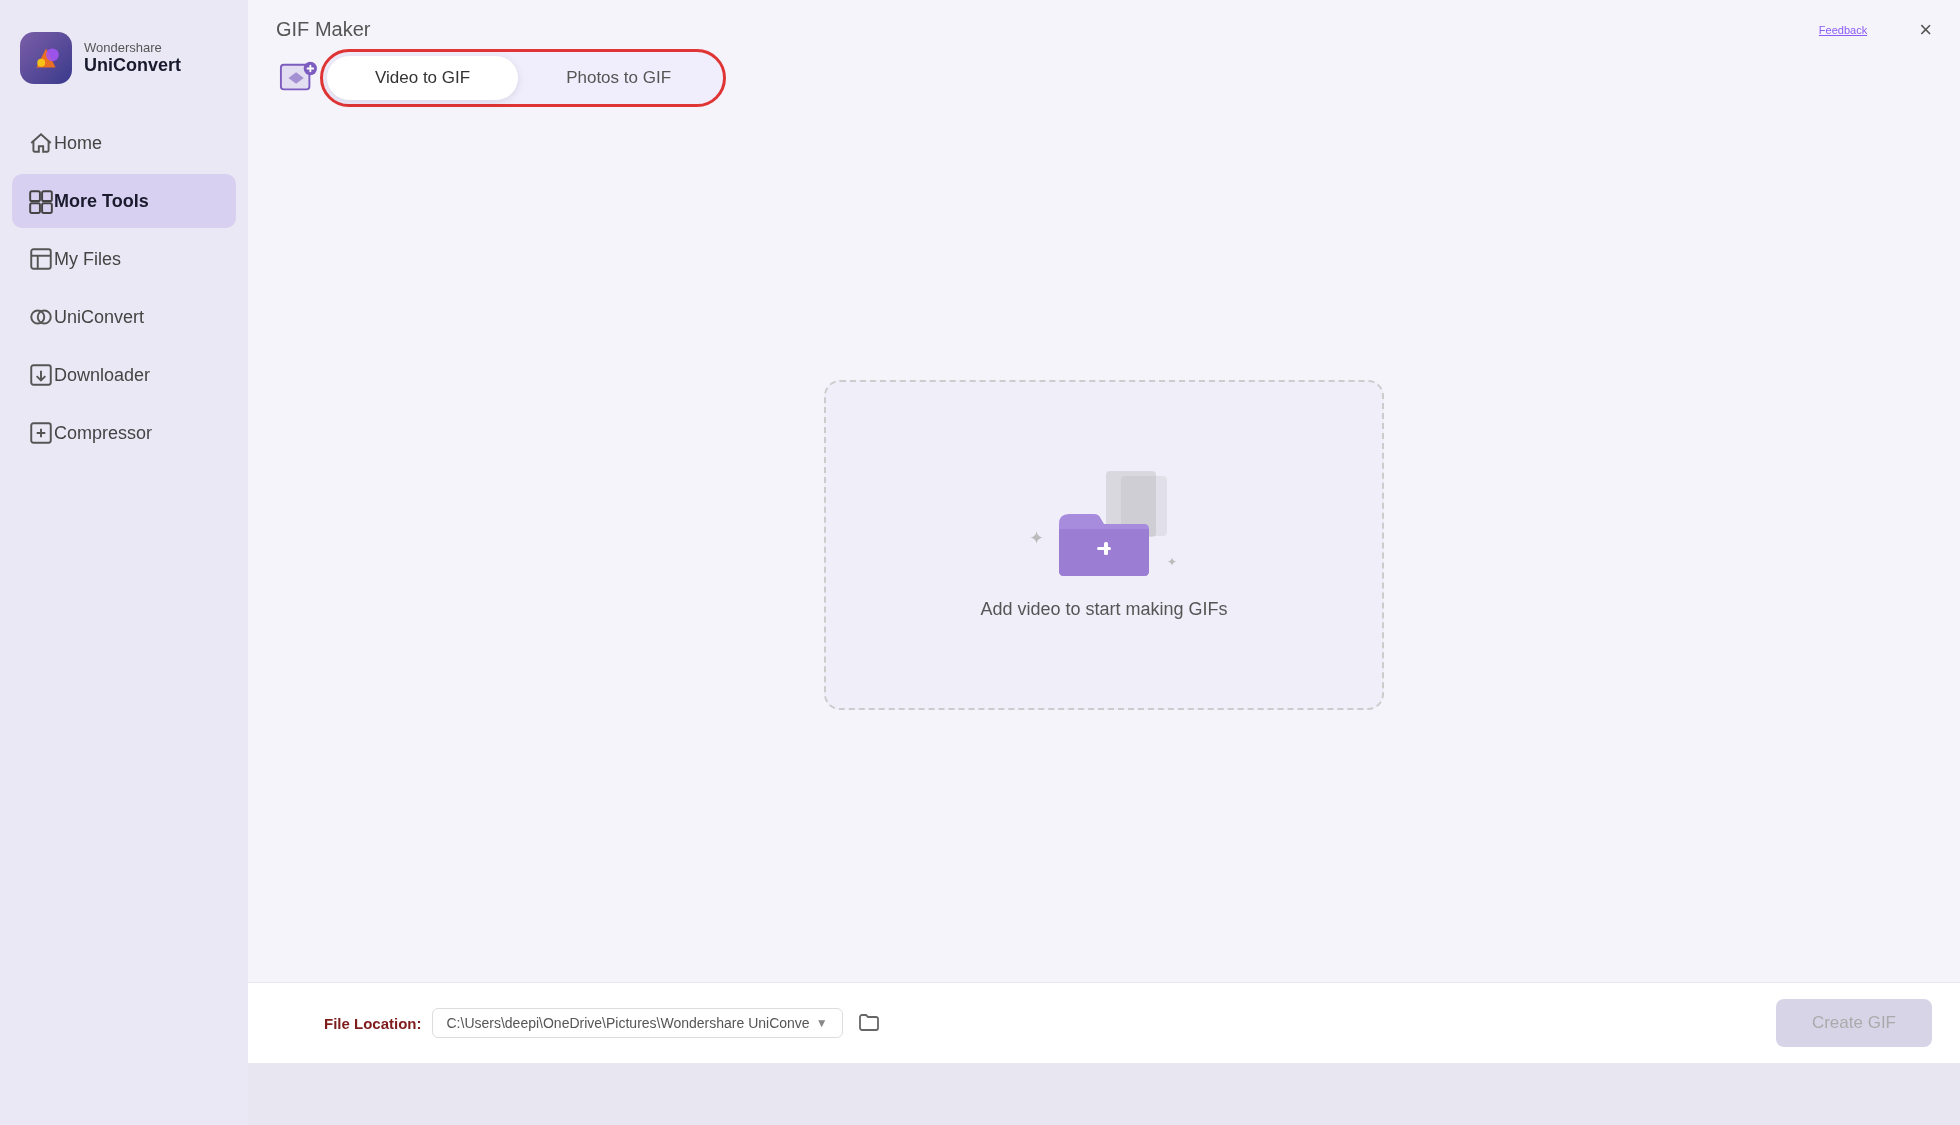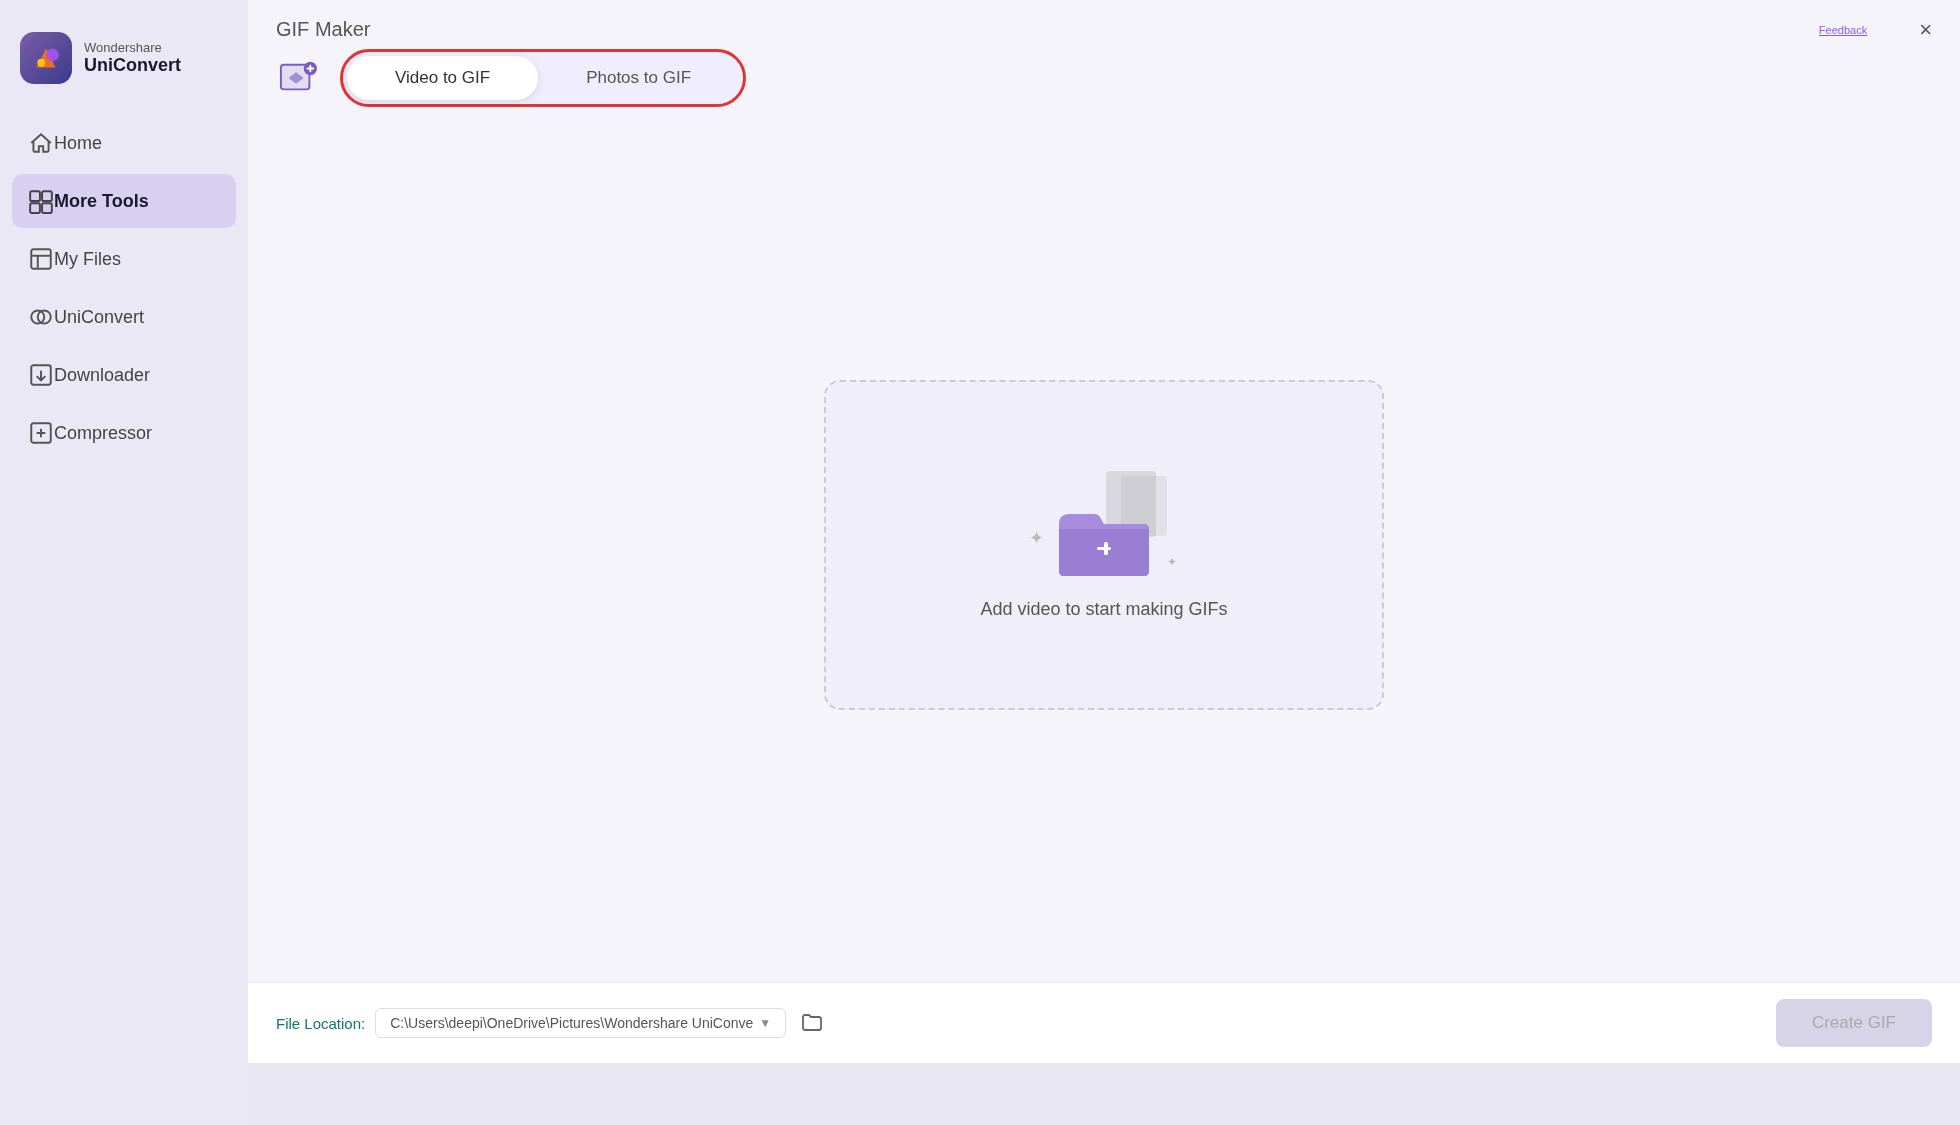--- a/index.html
+++ b/index.html
@@ -141,21 +141,20 @@
       display: flex;
       align-items: center;
       gap: 16px;
     }
 
     
     .tool-header {
       display: flex;
       align-items: center;
       padding: 8px 28px 0 28px;
-      gap: 20px;
     }
 
     .tool-icon {
       width: 44px;
       height: 44px;
       display: flex;
       align-items: center;
       justify-content: center;
     }
 
@@ -233,22 +232,23 @@
 
     .file-location-group {
       display: flex;
       align-items: center;
       gap: 10px;
       font-size: 15px;
       color: #444;
     }
 
     .file-location-label {
-      font-weight: 400;
-      color: #0f766e;
+      font-weight: 700;
+      color: #7f1d1d;
+      margin-left: 48px;
     }
 
     .file-location-path {
       background: white;
       border: 1px solid #ddd;
       border-radius: 6px;
       padding: 6px 14px;
       font-size: 14px;
       color: #555;
       display: flex;

